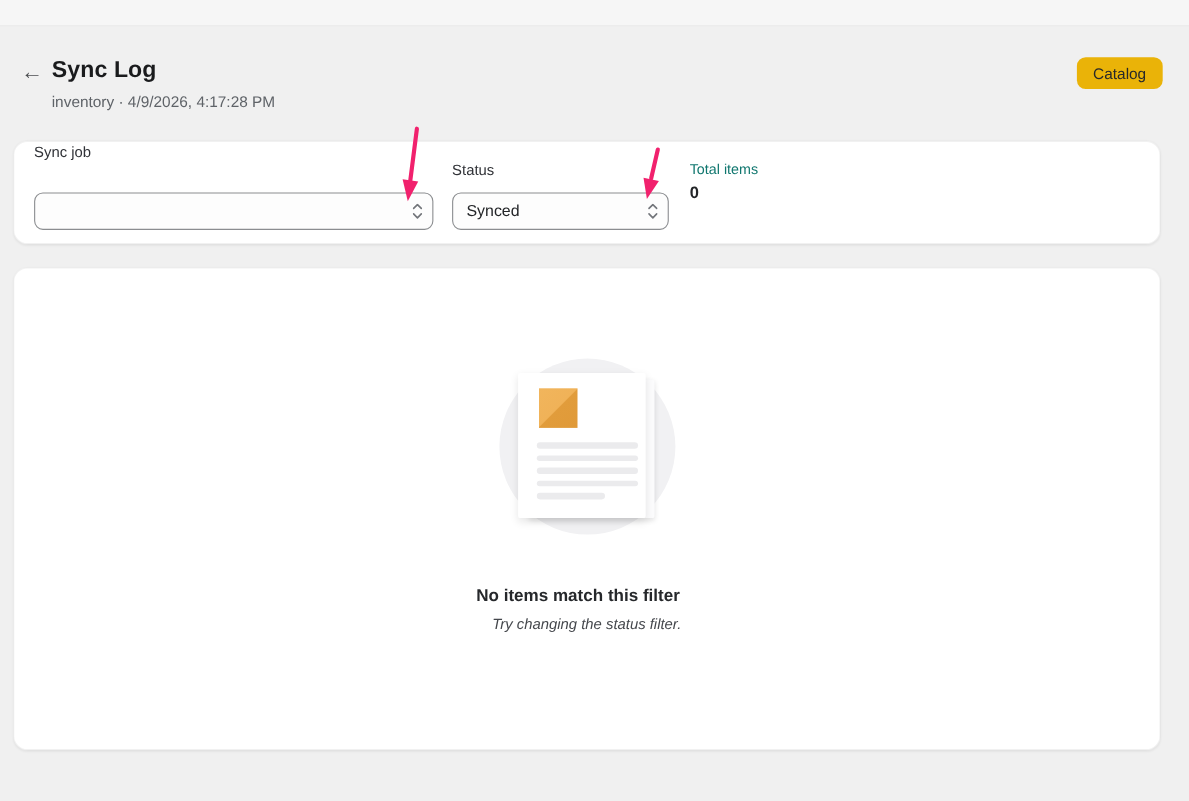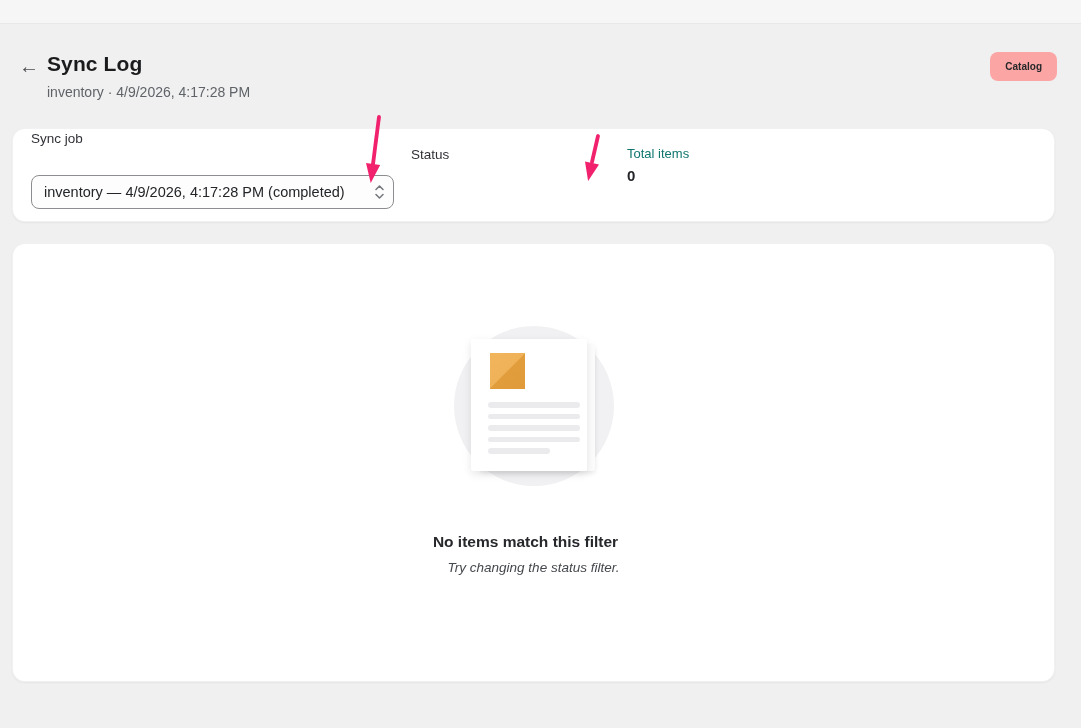--- a/index.html
+++ b/index.html
@@ -28,22 +28,22 @@
   .page-subtitle {
     position: absolute; left: 47px; top: 84px;
     font-size: 14px; color: #5f6368;
   }
   .header-buttons {
     position: absolute; right: 24px; top: 52px;
     display: flex; gap: 9px;
   }
   .btn {
     height: 29px; padding: 0 15px;
-    background: #fca5a5; border: none; border-radius: 8px;
-    font-family: inherit; font-size: 10px; font-weight: 700; color: #27282a;
+    background: #eab308; border: none; border-radius: 8px;
+    font-family: inherit; font-size: 14px; font-weight: 400; color: #27282a;
     display: flex; align-items: center; cursor: pointer; white-space: nowrap;
   }
   
   .card {
     position: absolute; left: 12px; width: 1043px;
     background: #ffffff; border: 1px solid rgba(0,0,0,0.055);
     border-radius: 13px; box-shadow: 0 1px 2px rgba(0,0,0,0.05);
   }
   .filter-card { top: 128px; height: 94px; }
   .main-card   { top: 243px; height: 439px; }
@@ -115,28 +115,34 @@
 <div class="back-arrow">←</div>
 <div class="page-title">Sync Log</div>
 <div class="page-subtitle">inventory · 4/9/2026, 4:17:28 PM</div>
 <div class="header-buttons">
   <button class="btn">Catalog</button>
 </div>
 
 <div class="card filter-card">
   <div class="field-label" style="left:18px; top:2px;">Sync job</div>
   <div class="select" style="left:18px; top:46px; width:363px;">
-    <span class="select-value">inventory — 4/9/2026, 4:17:28 PM (completed)</span>
     <svg class="select-chevrons" viewBox="0 0 9 14" fill="none">
       <polyline points="1,4.5 4.5,1 8,4.5" stroke="#73767b" stroke-width="1.5" stroke-linecap="round" stroke-linejoin="round"></polyline>
       <polyline points="1,9.5 4.5,13 8,9.5" stroke="#73767b" stroke-width="1.5" stroke-linecap="round" stroke-linejoin="round"></polyline>
     </svg>
   </div>
 
   <div class="field-label" style="left:398px; top:18px;">Status</div>
+  <div class="select" style="left:398px; top:46px; width:197px;">
+    <span class="select-value">Synced</span>
+    <svg class="select-chevrons" viewBox="0 0 9 14" fill="none">
+      <polyline points="1,4.5 4.5,1 8,4.5" stroke="#73767b" stroke-width="1.5" stroke-linecap="round" stroke-linejoin="round"></polyline>
+      <polyline points="1,9.5 4.5,13 8,9.5" stroke="#73767b" stroke-width="1.5" stroke-linecap="round" stroke-linejoin="round"></polyline>
+    </svg>
+  </div>
 
   <div class="stat-label" style="left:614px; top:17px;">Total items</div>
   <div class="stat-value" style="left:614px; top:38px;">0</div>
 </div>
 
 <div class="card main-card"></div>
 
 <div class="illus-circle"></div>
 <div class="paper paper-back"></div>
 <div class="paper paper-front">

